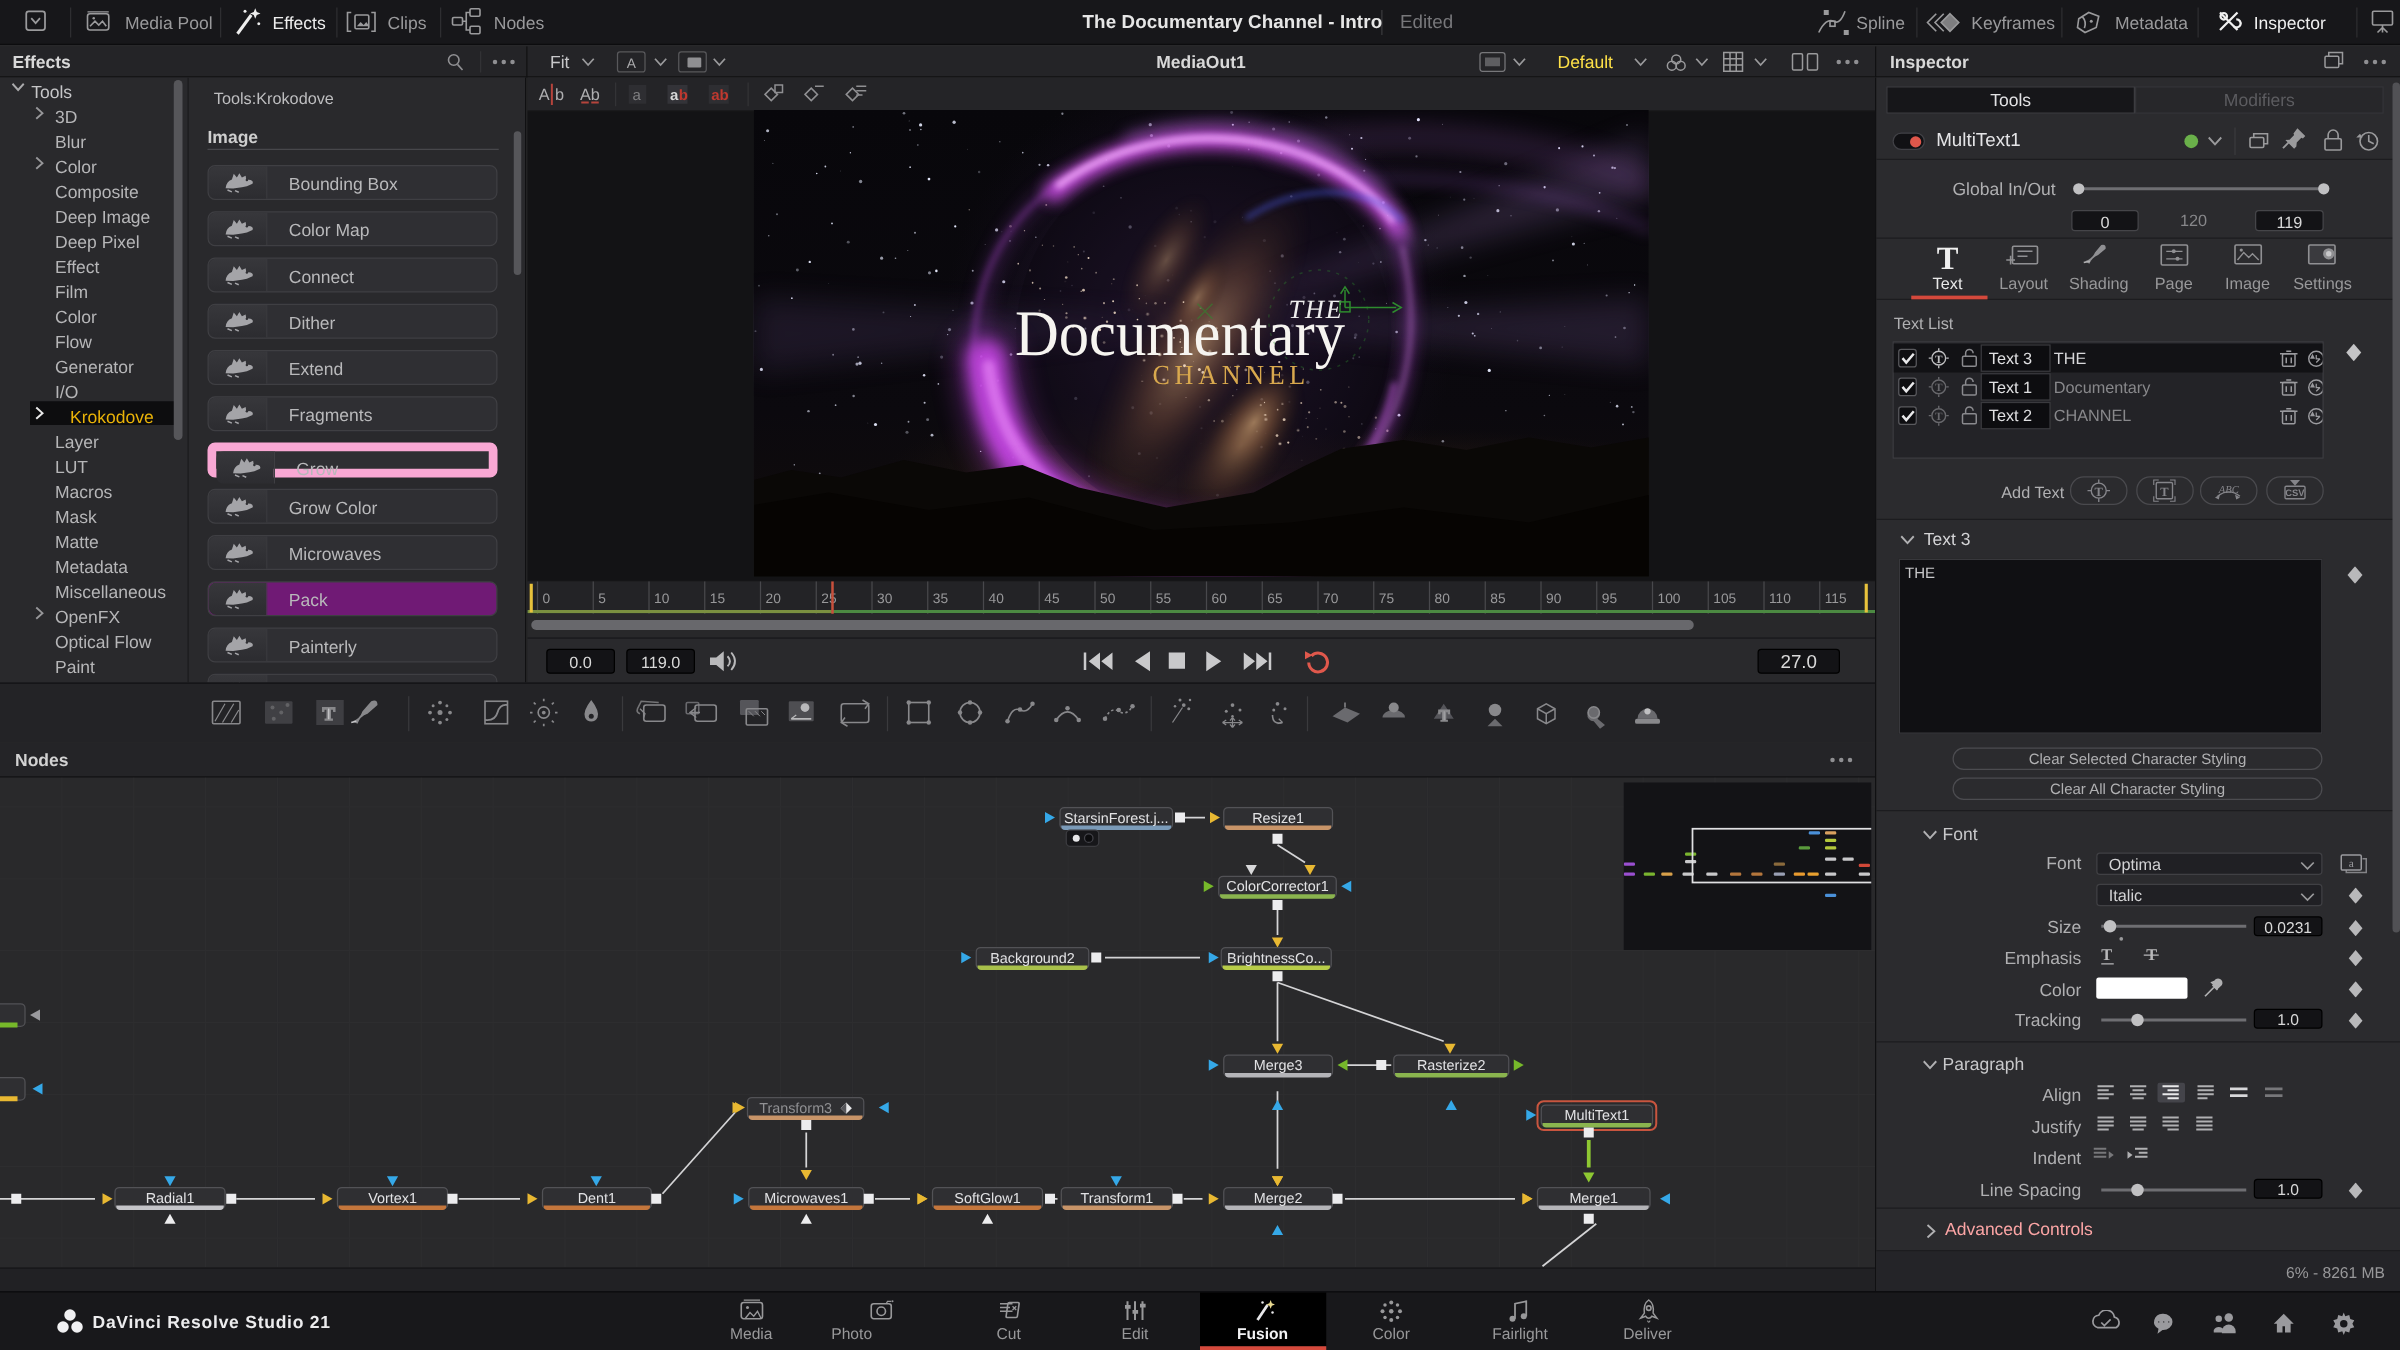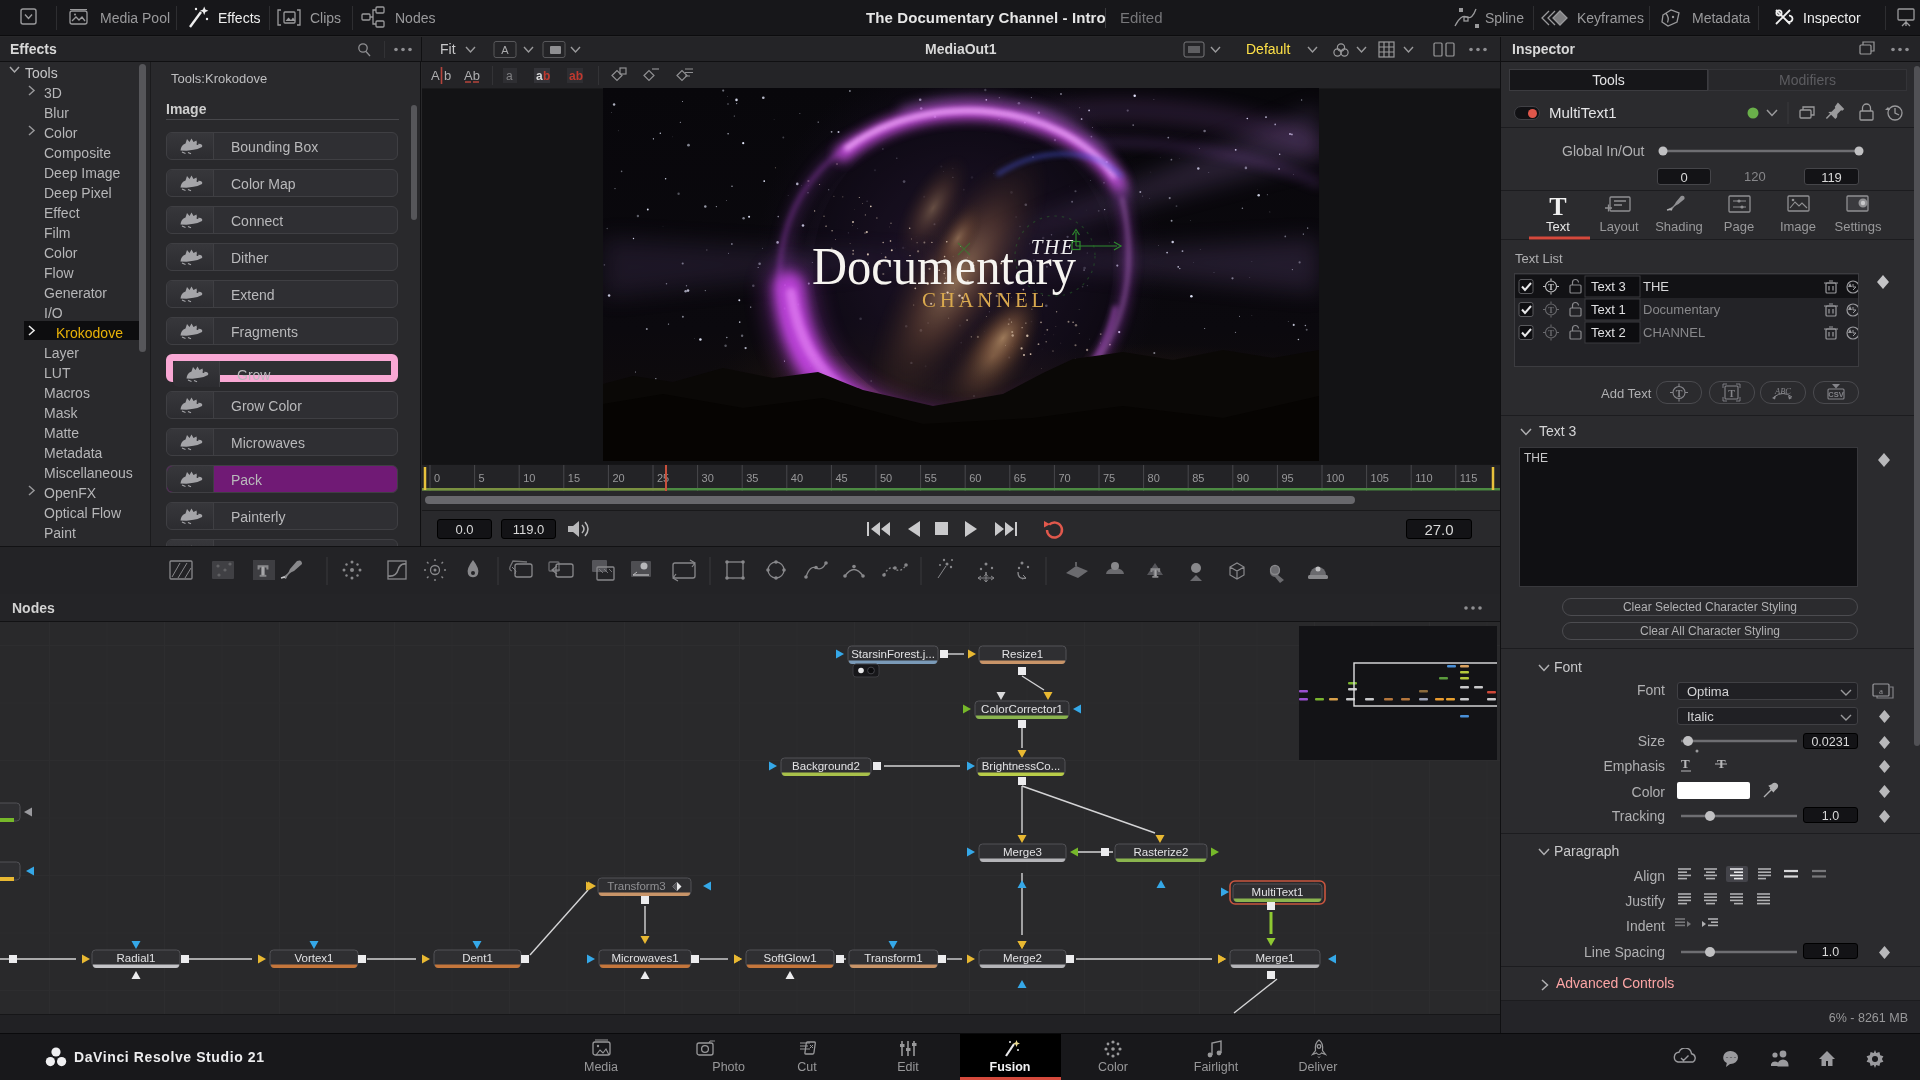--- a/index.html
+++ b/index.html
@@ -1763,21 +1763,21 @@
   <svg class="abs" style="left:44px;top:11px;" width="24" height="24">
     <circle cx="12" cy="7" r="4.6" fill="#f0f0f2"></circle>
       <circle cx="6.4" cy="16.6" r="4.6" fill="#f0f0f2"></circle>
       <circle cx="17.6" cy="16.6" r="4.6" fill="#f0f0f2"></circle>
   </svg>
   <span class="abs" style="left:74px;top:15px;font-size:14px;font-weight:bold;letter-spacing:0.6px;color:#ececee;">DaVinci Resolve Studio 21</span>
   <div class="abs" style="left:960px;top:0;width:101px;height:43px;background:#000;"></div>
   <div class="abs" style="left:960px;top:43px;width:101px;height:4px;background:#d5493c;"></div>
   <div id="pagetabs">
       <span class="abs" style="left:561px;top:26px;width:80px;text-align:center;font-size:12.5px;color:#98989a;">Media</span>
-      <span class="abs" style="left:665px;top:26px;width:80px;text-align:right;font-size:12.5px;color:#98989a;">Photo</span>
+      <span class="abs" style="left:665px;top:26px;width:80px;text-align:left;font-size:12.5px;color:#98989a;">Photo</span>
       <span class="abs" style="left:767px;top:26px;width:80px;text-align:center;font-size:12.5px;color:#98989a;">Cut</span>
       <span class="abs" style="left:868px;top:26px;width:80px;text-align:center;font-size:12.5px;color:#98989a;">Edit</span>
       <span class="abs" style="left:970px;top:26px;width:80px;text-align:center;font-size:12.5px;color:#f2f2f4;font-weight:bold;">Fusion</span>
       <span class="abs" style="left:1073px;top:26px;width:80px;text-align:center;font-size:12.5px;color:#98989a;">Color</span>
       <span class="abs" style="left:1176px;top:26px;width:80px;text-align:center;font-size:12.5px;color:#98989a;">Fairlight</span>
       <span class="abs" style="left:1278px;top:26px;width:80px;text-align:center;font-size:12.5px;color:#98989a;">Deliver</span>
       <svg class="abs" style="left:560px;top:4px;" width="800" height="22">
         <g transform="translate(31,0)" fill="none" stroke="#98989a" stroke-width="1.3">
           <rect x="2" y="4" width="17" height="13" rx="2"></rect>
           <path d="M5 17 l4-5 3 3 3-4 3 6" stroke-width="1.1"></path>

